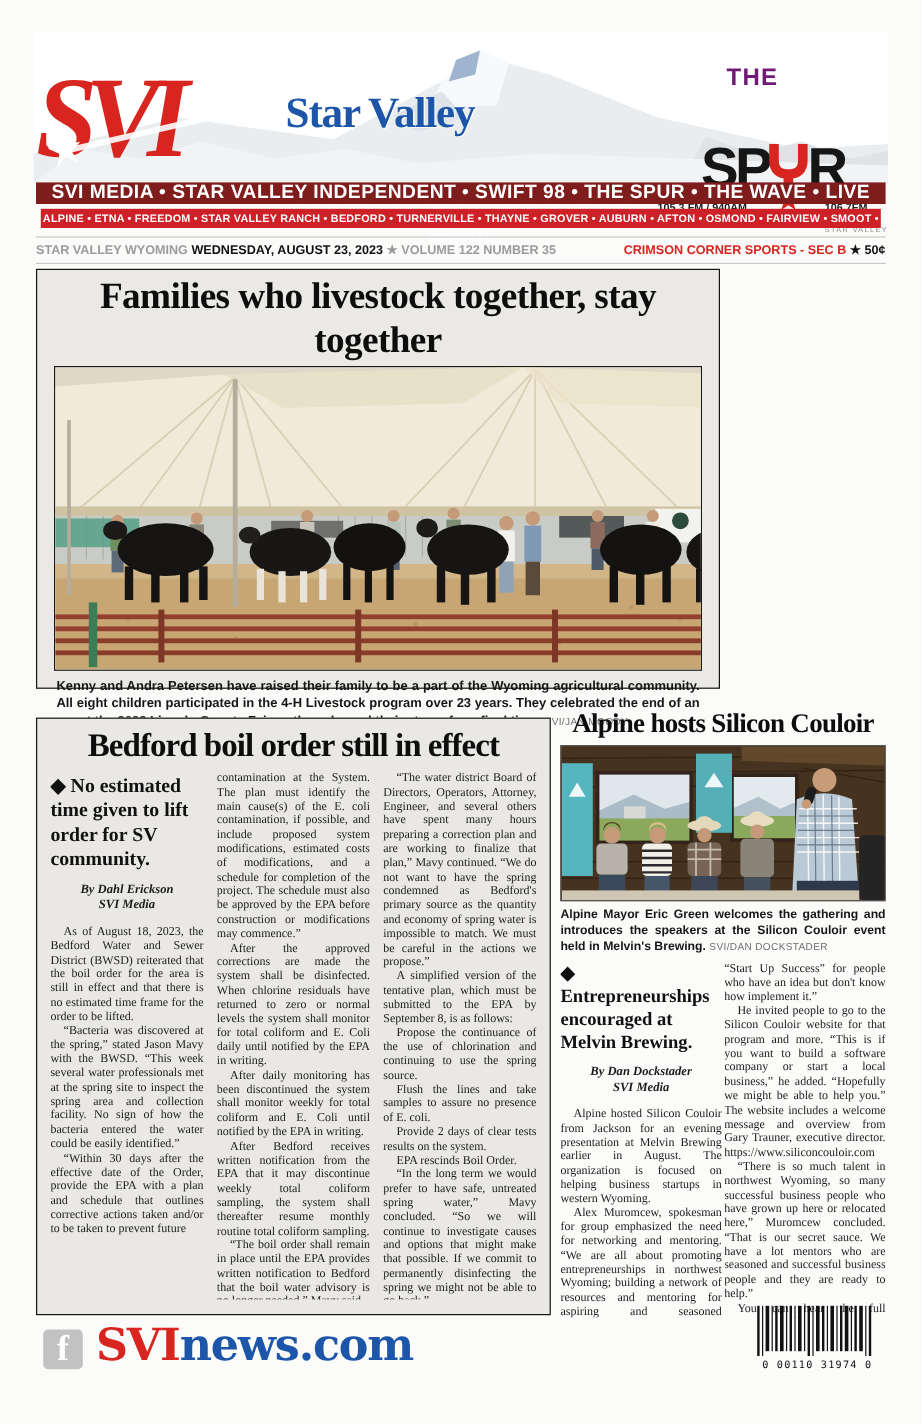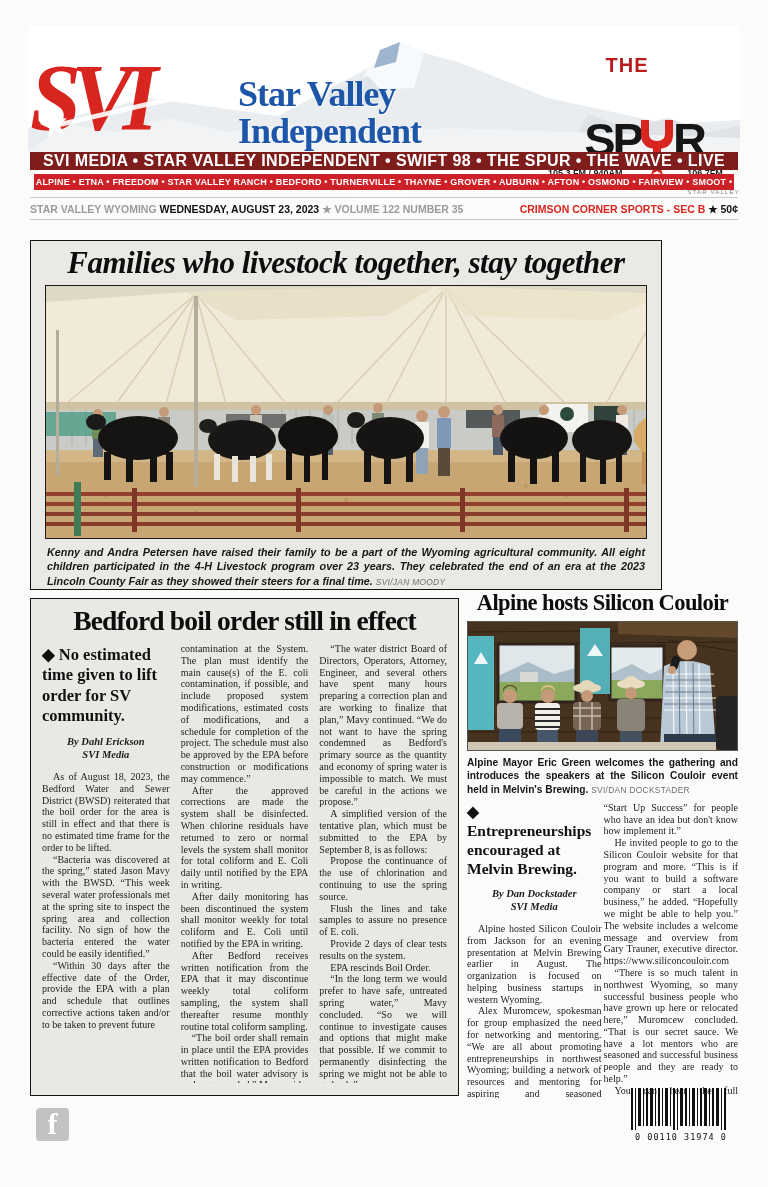--- a/index.html
+++ b/index.html
@@ -11,21 +11,21 @@
   .svi-logo{position:absolute;left:30px;top:52px;width:210px;height:100px;}
   .svi-logo .letters{font-family:"Liberation Serif",serif;font-style:italic;font-weight:bold;
     font-size:92px;line-height:92px;color:#d8251f;letter-spacing:-10px;transform:scaleY(1.04);}
   .svi-swoosh{position:absolute;left:18px;top:52px;width:180px;height:5px;background:#fff;
     border-radius:3px;transform:rotate(-13deg);opacity:.9;}
   .svi-star{position:absolute;left:8px;top:52px;font-size:36px;color:#fff;transform:rotate(-12deg);}
   .paper-name{position:absolute;left:238px;top:76px;font-family:"Liberation Serif",serif;
     font-weight:bold;color:#1d55a9;font-size:36px;line-height:37px;letter-spacing:-1px;
     text-shadow:1px 1px 0 #ffffffcc;}
   .spur{position:absolute;left:548px;top:56px;width:192px;height:94px;text-align:center;}
-  .spur-the{font-weight:bold;font-size:20px;color:#b91c1c;letter-spacing:1px;line-height:18px;
+  .spur-the{font-weight:bold;font-size:20px;color:#701a75;letter-spacing:1px;line-height:18px;
     margin-left:-34px;}
   .spur-main{display:flex;justify-content:center;align-items:flex-start;height:46px;margin-top:44px;}
   .spur-main .big{font-weight:bold;font-size:47px;line-height:44px;color:#161616;letter-spacing:-3px;}
   .spur-freqs{display:flex;justify-content:space-between;margin-top:4px;}
   .freq-block{text-align:left;}
   .freq-block.right{text-align:left;}
   .freq-main{font-size:9px;font-weight:bold;color:#222;line-height:10px;}
   .freq-sub{font-size:6px;color:#8a8a8a;letter-spacing:1.2px;line-height:8px;}
   .rowel{color:#d8251f;font-size:14px;line-height:10px;margin-top:6px;}
 
@@ -37,22 +37,22 @@
 
   .dateline{position:absolute;left:30px;top:197px;width:708px;height:21px;
     border-top:1px solid #c9c9c9;border-bottom:1px solid #c9c9c9;
     display:flex;justify-content:space-between;align-items:center;
     font-size:10.5px;font-weight:bold;}
   .dl-gray{color:#9b9b9b;margin-top:36px;}
   .dl-black{color:#111;}
   .dl-red{color:#d9251f;}
 
   
-  .lead-box{position:absolute;left:30px;top:240px;width:632px;height:350px;
-    background:#eae9e5;border:1.5px solid #141414;box-sizing:border-box;font-style:italic;}
+  .lead-box{position:absolute;left:30px;top:224px;width:570px;height:350px;
+    background:#eae9e5;border:1.5px solid #141414;box-sizing:border-box;}
   .lead-headline{font-family:"Liberation Serif",serif;font-weight:bold;color:#0d0d0d;
     font-size:31px;letter-spacing:-.5px;text-align:center;margin:4px 0 4px 0;line-height:36px;}
   .lead-photo-frame{margin:0 14px;border:1px solid #1a1a1a;height:252px;overflow:hidden;background:#ded8c6;}
   .lead-caption{padding:6px 16px 0 16px;font-size:10.8px;font-weight:bold;color:#161616;
     line-height:1.32;text-align:justify;}
   .credit{font-weight:normal;color:#6f6f6f;font-size:8.4px;letter-spacing:.3px;}
 
   
   .bedford-box{position:absolute;left:30px;top:598px;width:429px;height:498px;
     background:#e9e8e4;border:1.5px solid #141414;box-sizing:border-box;overflow:hidden;}
@@ -106,21 +106,20 @@
   </svg>
 
   <div class="svi-logo">
     <div class="letters">SVI</div>
     <div class="svi-swoosh"></div>
     <div class="svi-star">★</div>
   </div>
 
   <div class="paper-name">
     <div>Star Valley</div>
-    <div>Independent</div>
   </div>
 
   <div class="spur">
     <div class="spur-the">THE</div>
     <div class="spur-main">
       <span class="big">SP</span>
       <svg width="34" height="58" viewBox="0 0 34 58" style="margin:0 -1px;">
         <path d="M5,2 v14 q0,11 12,11 q12,0 12,-11 v-14" fill="none" stroke="#d8251f" stroke-width="8"></path>
         <rect x="13" y="26" width="8" height="14" fill="#d8251f"></rect>
         <polygon points="17,40 20,46 26,47 21,51 23,57 17,53 11,57 13,51 8,47 14,46" fill="#d8251f"></polygon>
@@ -505,20 +504,21 @@
       <div class="news-col cont">
           <p>“Start Up Success” for people who have an idea but don't know how implement it.”</p>
           <p>He invited people to go to the Silicon Couloir website for that program and more. “This is if you want to build a software company or start a local business,” he added. “Hopefully we might be able to help you.” The website includes a welcome message and overview from Gary Trauner, executive director. https://www.siliconcouloir.com</p>
           <p>“There is so much talent in northwest Wyoming, so many successful business people who have grown up here or relocated here,” Muromcew concluded. “That is our secret sauce. We have a lot mentors who are seasoned and successful business people and they are ready to help.”</p>
           <p>You can hear the full interview with Muromcew at SVInews.com.</p>
         </div>
     </div>
   </div>
 
   <div class="fb-icon">f</div>
+  <div class="site-logo"><span class="site-red">SVI</span><span class="site-blue">news.com</span></div>
 
   <div class="barcode">
     <svg width="108" height="42" viewBox="0 0 108 42">
       <g fill="#111">
         <rect x="4" y="0" width="2" height="42"></rect>
           <rect x="8" y="0" width="1" height="42"></rect>
         <rect x="11" y="0" width="3" height="38"></rect>
           <rect x="16" y="0" width="1" height="38"></rect>
         <rect x="19" y="0" width="2" height="38"></rect>
           <rect x="23" y="0" width="3" height="38"></rect>

